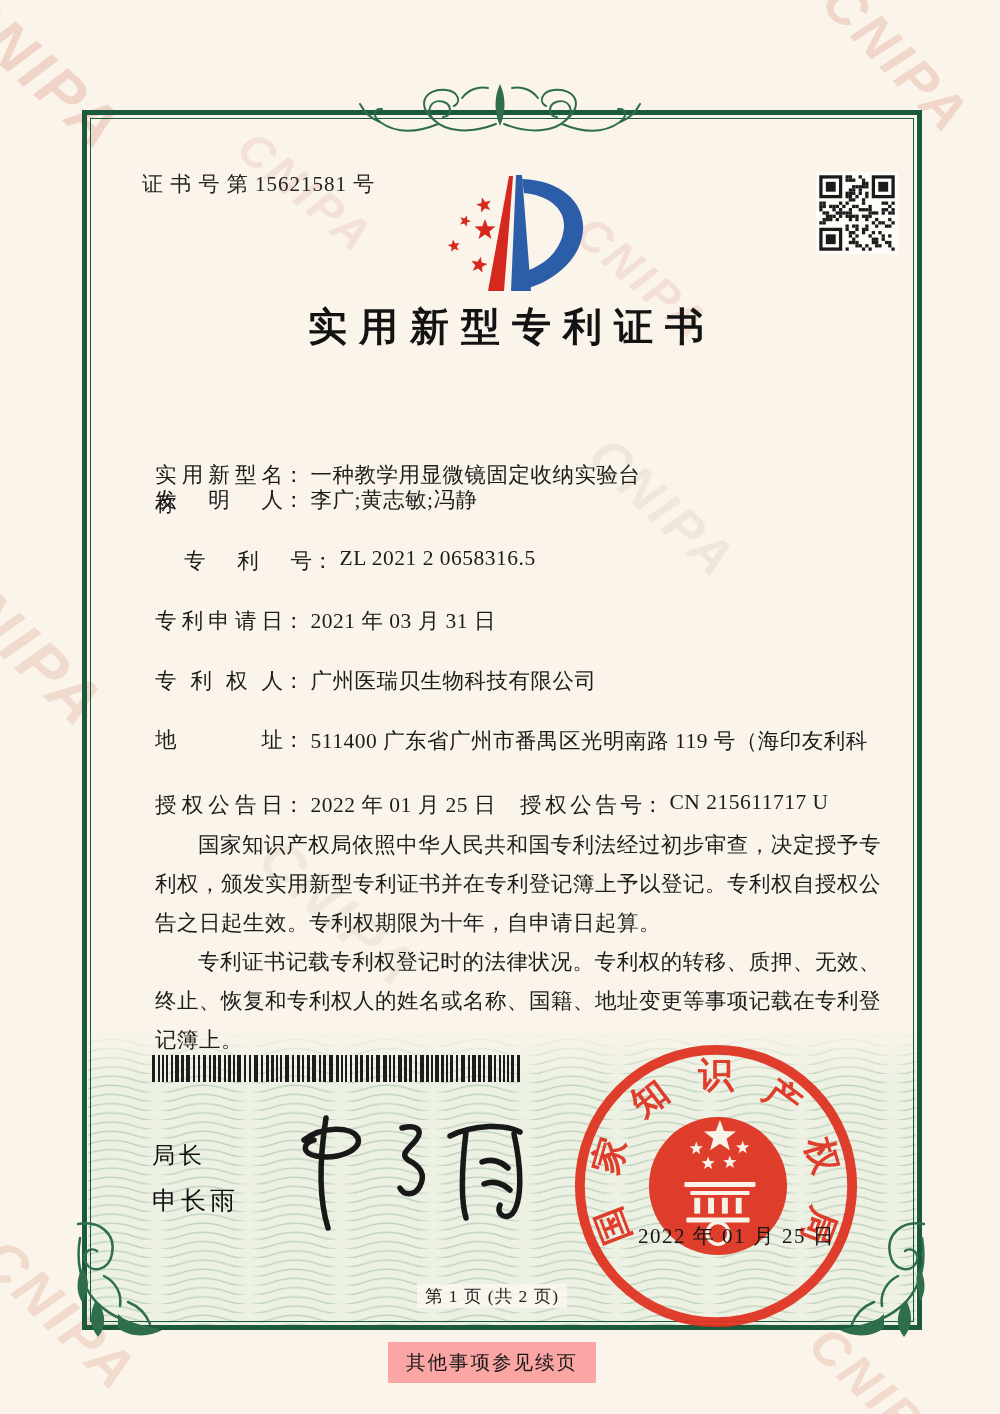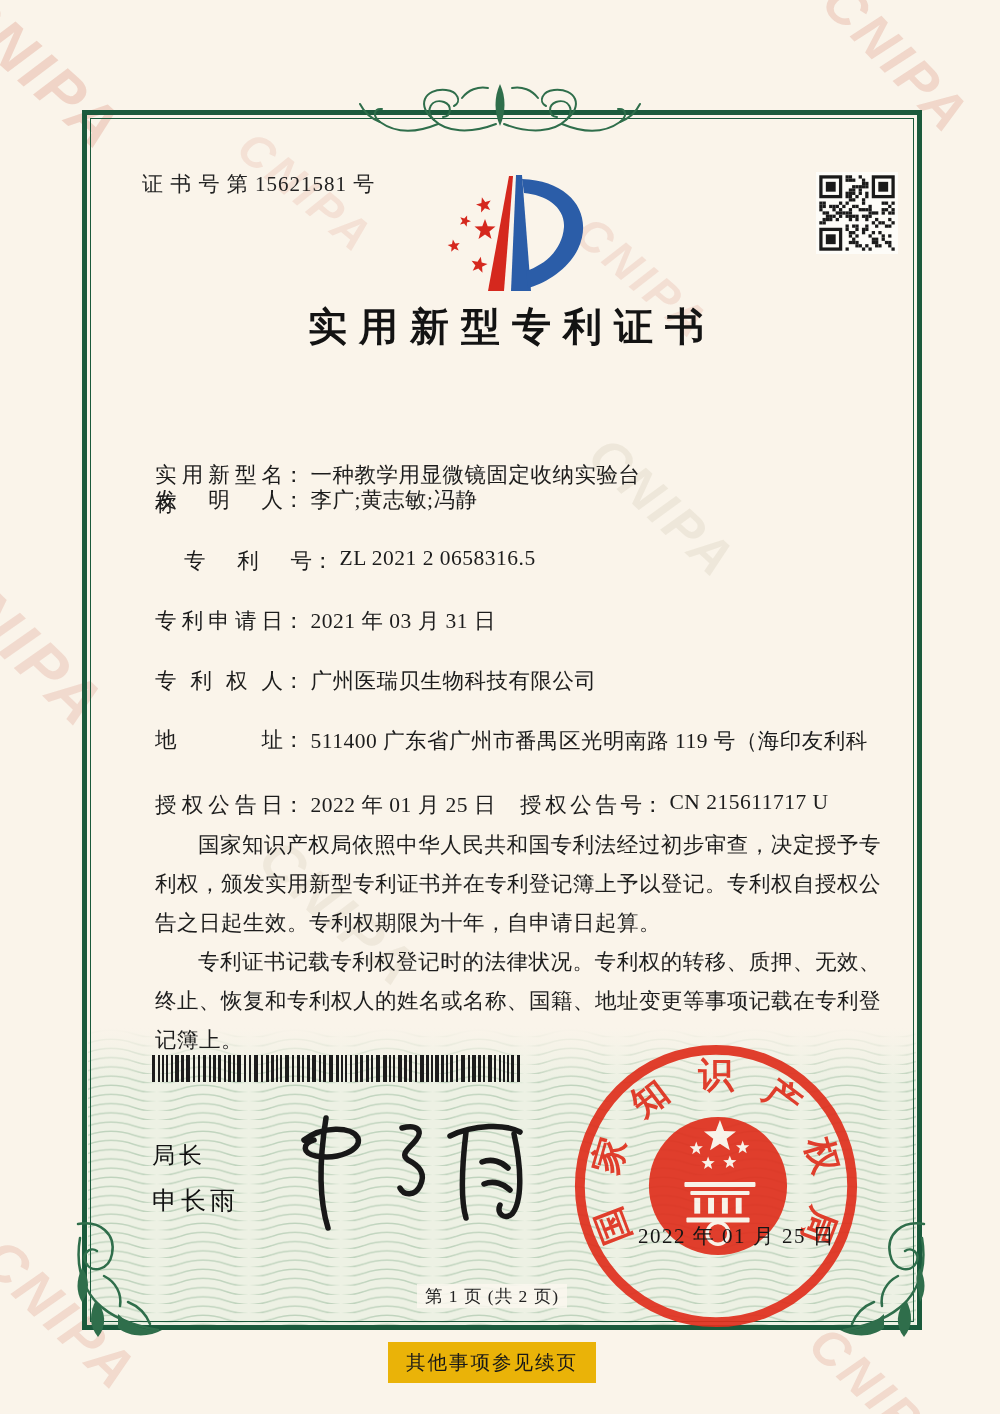--- a/index.html
+++ b/index.html
@@ -62,21 +62,21 @@
   .signature{position:absolute;left:262px;top:1106px;}
 
   .seal{position:absolute;left:556px;top:1038px;}
   .seal-date{position:absolute;left:626px;top:1222px;font-size:21px;color:#161616;
              letter-spacing:1.5px;z-index:6;}
 
   .page-info{position:absolute;left:0;top:1284px;width:960px;text-align:center;
              font-size:17.5px;color:#222;letter-spacing:1px;}
   .page-info span{background:rgba(250,247,238,.85);padding:2px 8px;text-align:right;}
   .continuation{position:absolute;left:0;top:1342px;width:960px;text-align:center;}
-  .continuation span{display:inline-block;background:#eab308;padding:7px 18px;
+  .continuation span{display:inline-block;background:#fca5a5;padding:7px 18px;
                      font-size:19.5px;color:#181818;letter-spacing:2px;}
 </style>
 </head>
 <body>
 
 <div class="page">
 
   <div class="wm wm-a">CNIPA</div>
   <div class="wm wm-b">CNIPA</div>
   <div class="wm wm-c">CNIPA</div>

